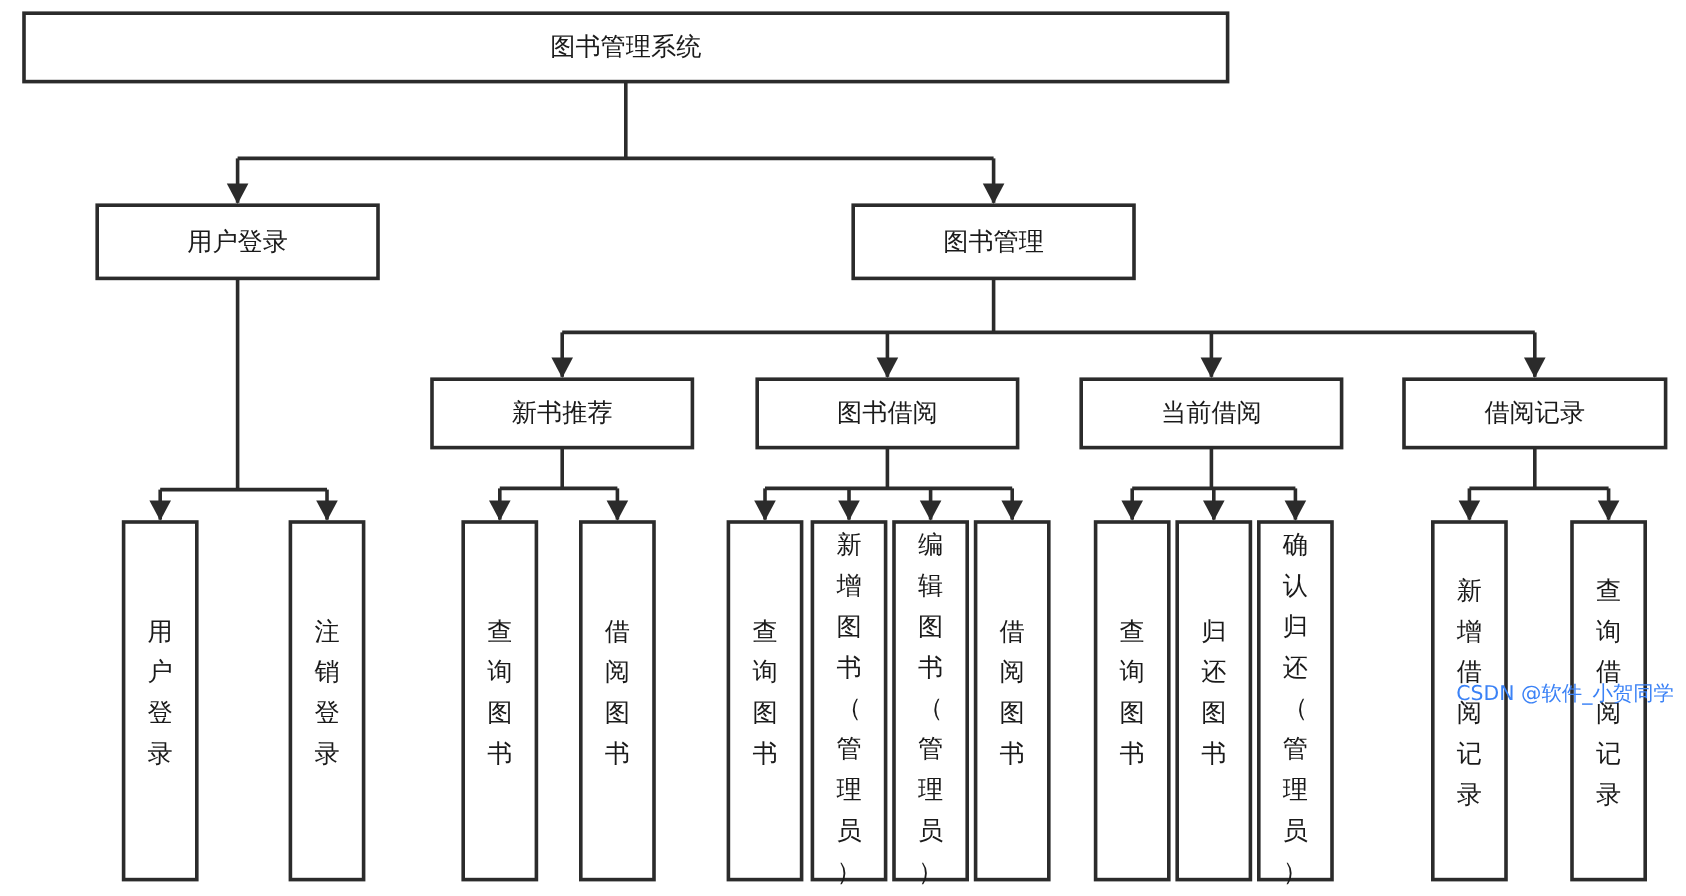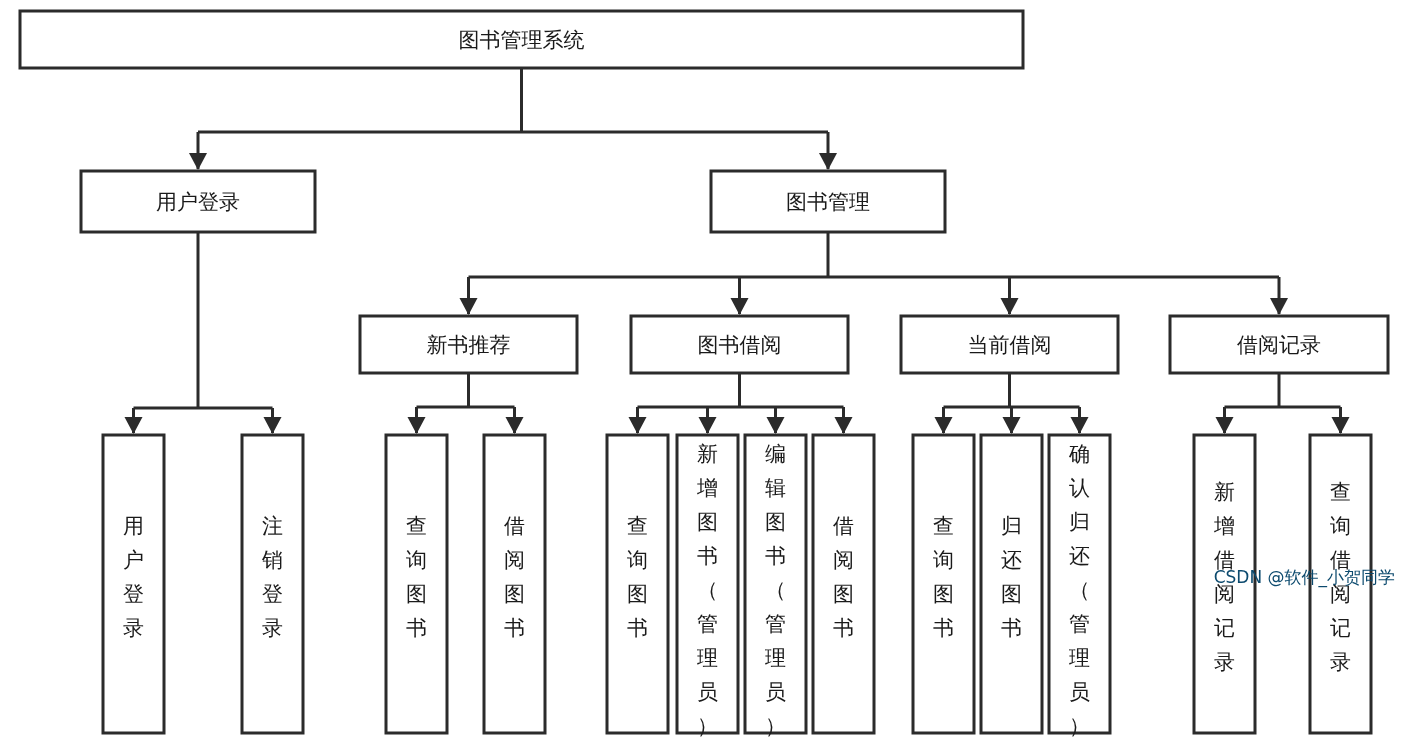--- a/index.html
+++ b/index.html
@@ -52,21 +52,21 @@
   .arrow-head {
     fill: #2b2b2b;
     stroke: none;
   }
   .watermark {
     position: absolute;
     right: 10px;
     bottom: 5px;
     font-family: "DejaVu Sans", "Liberation Sans", sans-serif;
     font-size: 17px;
-    color: #0c4a6e;
+    color: #3b82f6;
     white-space: nowrap;
     user-select: none;
   }
 </style>
 </head>
 <body>
 
 <div id="diagram-root">
   <svg id="tree-svg" viewBox="0 0 1405 747" xmlns="http://www.w3.org/2000/svg">
 

